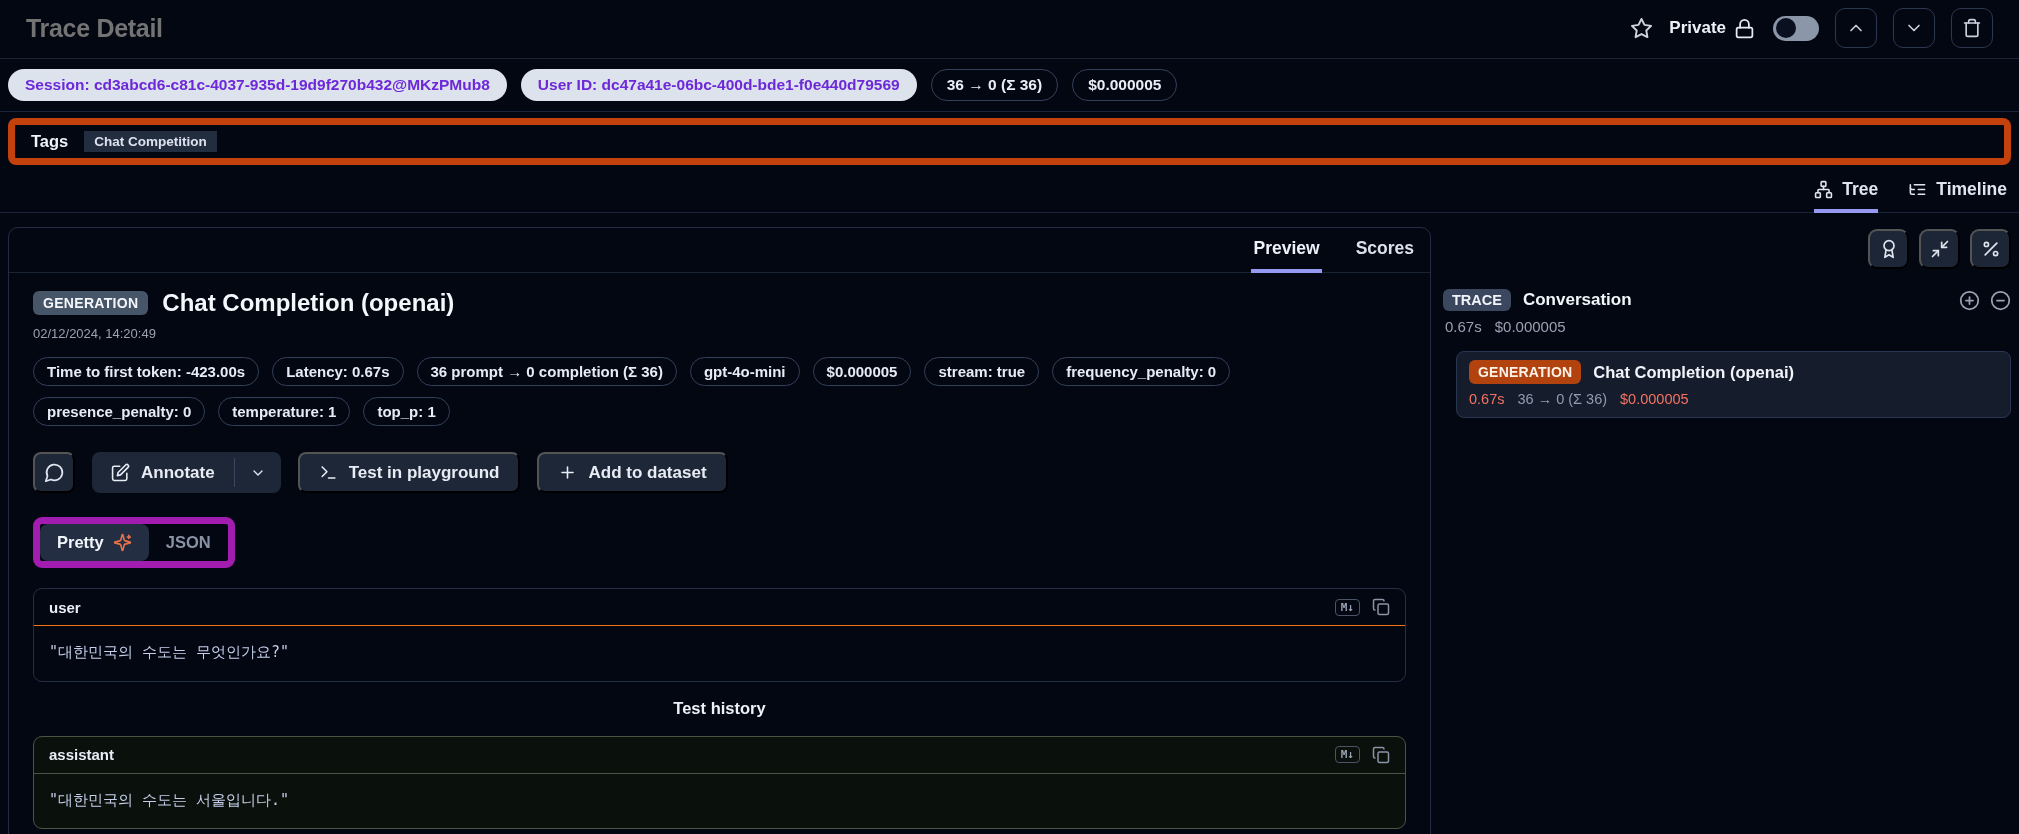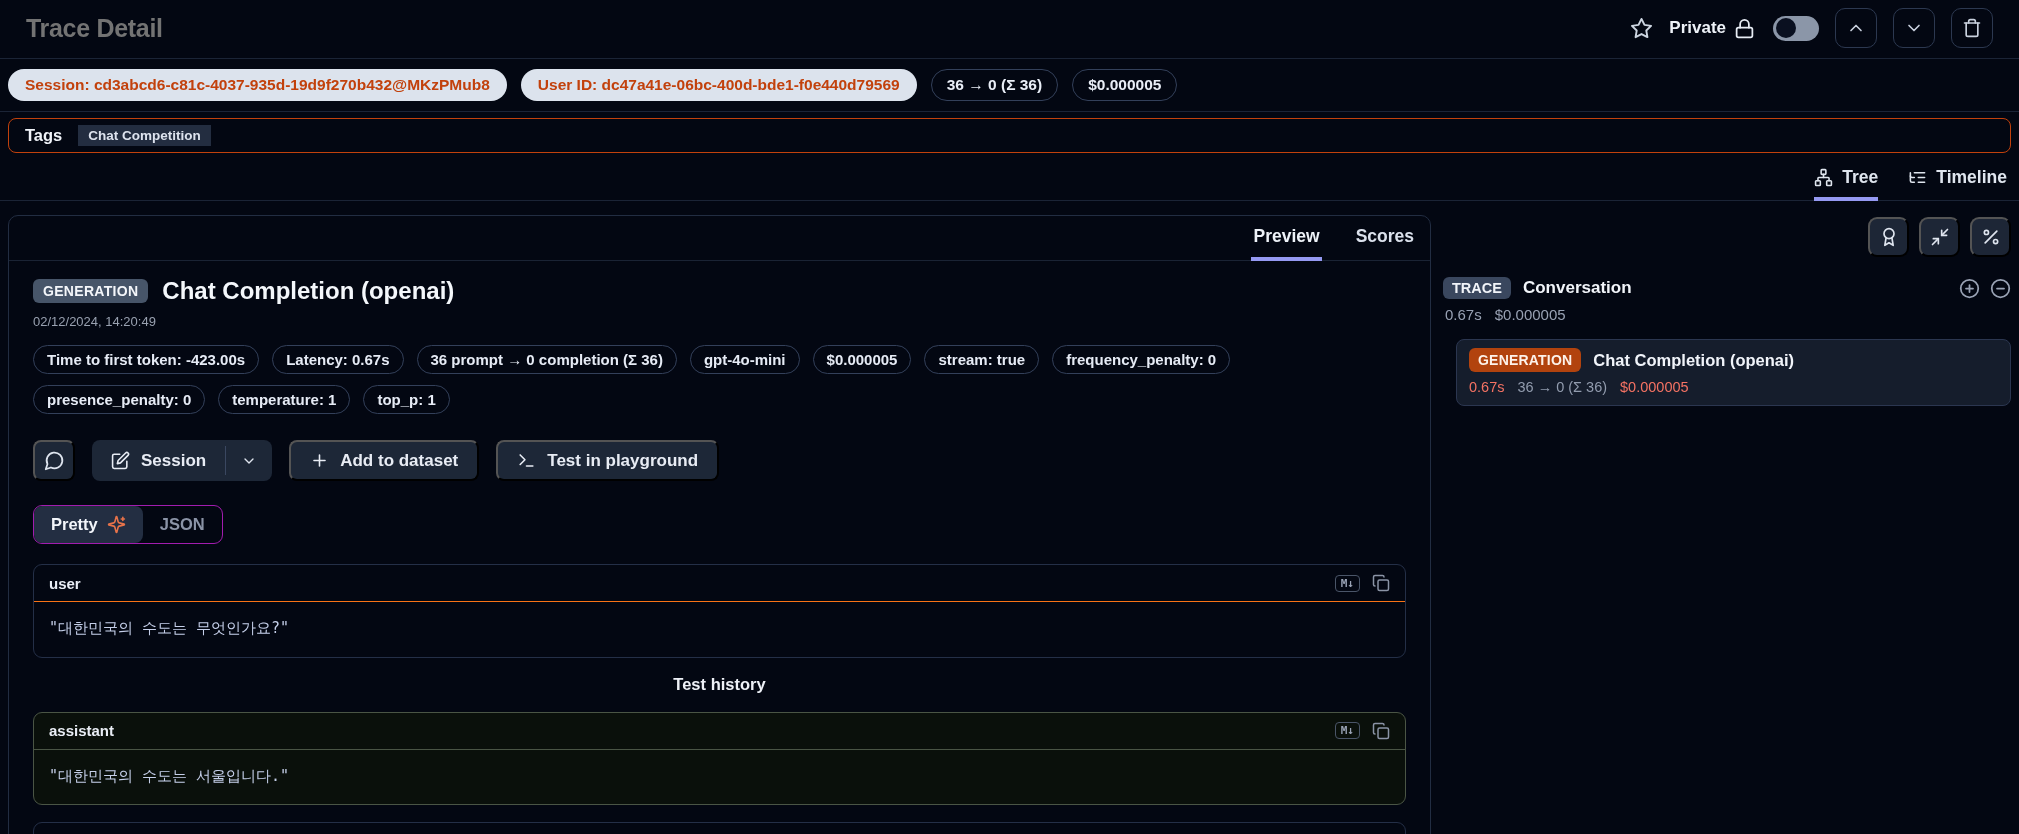--- a/index.html
+++ b/index.html
@@ -26,32 +26,32 @@
   .sq-btn {
     width:42px; height:40px; border:1px solid #2c3850; border-radius:10px;
     display:flex; align-items:center; justify-content:center; color:#c9d1de; cursor:pointer; background:transparent;
   }
 
   
   .badges-row {
     display:flex; align-items:center; gap:14px; padding:10px 8px; border-bottom:1px solid #1b2436;
   }
   .badge-solid {
-    background:#dce3ed; color:#c2410c; font-weight:700; font-size:15.5px;
+    background:#dce3ed; color:#6d28d9; font-weight:700; font-size:15.5px;
     padding:7px 17px; border-radius:999px; white-space:nowrap; cursor:pointer;
   }
   .badge-outline {
     border:1px solid #33405a; color:#e9eef7; font-weight:600; font-size:15.5px;
     padding:6px 15px; border-radius:999px; white-space:nowrap;
   }
 
   
   .tags-wrap { padding:6px 8px 0 8px; }
   .tags-box {
-    border:1px solid #c2410c; border-radius:8px; padding:6px 16px;
+    border:7px solid #c2410c; border-radius:8px; padding:6px 16px;
     display:flex; align-items:center; gap:16px; min-height:34px;
   }
   .tags-label { font-size:16.5px; font-weight:700; color:#f0f3f9; }
   .tag-chip {
     background:#232d40; color:#dde3ee; font-weight:600; font-size:13.5px;
     padding:3px 10px; border-radius:0; cursor:pointer;
   }
 
   
   .view-tabs-row {
@@ -91,21 +91,21 @@
   .actions { display:flex; align-items:center; gap:17px; margin-top:26px; }
   .act-icon-btn { width:42px; height:41px; background:#1d2737; border-radius:8px;
     display:flex; align-items:center; justify-content:center; color:#dfe5ef; cursor:pointer; }
   .act-btn { height:41px; background:#1d2737; border-radius:8px; display:flex; align-items:center;
     gap:11px; padding:0 19px; font-size:17px; font-weight:600; color:#e8ecf4; cursor:pointer; }
   .split { display:flex; height:41px; background:#1d2737; border-radius:8px; overflow:hidden; }
   .split-main { display:flex; align-items:center; gap:11px; padding:0 19px; font-size:17px; font-weight:600; color:#e8ecf4; cursor:pointer; }
   .split-sep { width:1px; background:#3a4760; margin:6px 0; }
   .split-caret { width:46px; display:flex; align-items:center; justify-content:center; color:#dfe5ef; cursor:pointer; }
 
-  .seg { display:inline-flex; border:1px solid #a21caf; border-radius:9px; margin-top:24px; overflow:hidden; }
+  .seg { display:inline-flex; border:7px solid #a21caf; border-radius:9px; margin-top:24px; overflow:hidden; }
   .seg-item { padding:9px 17px; font-size:16.5px; font-weight:600; display:flex; align-items:center; gap:9px; cursor:pointer; }
   .seg-item.active { background:#232e42; color:#f2f5fa; border-radius:8px; }
   .seg-item.inactive { color:#8a93a6; }
 
   
   .messages { margin-top:20px; }
   .msg-card { border:1px solid #242f47; border-radius:9px; margin-bottom:17px; overflow:hidden; }
   .msg-head { display:flex; align-items:center; justify-content:space-between; padding:9px 15px; border-bottom:1px solid #f97316; }
   .msg-role { font-size:15px; font-weight:700; color:#e9edf5; }
   .msg-tools { display:flex; align-items:center; gap:12px; color:#8b94a6; }
@@ -264,48 +264,48 @@
             </span>
         </button>
         <div class="split">
           <span class="split-main">
             <span>
                 <svg width="19" height="19" viewBox="0 0 24 24" fill="none" stroke="currentColor" stroke-width="2" stroke-linecap="round" stroke-linejoin="round">
                   <path d="M11 4H4a2 2 0 0 0-2 2v14a2 2 0 0 0 2 2h14a2 2 0 0 0 2-2v-7"></path>
                   <path d="M18.5 2.5a2.12 2.12 0 0 1 3 3L12 15l-4 1 1-4Z"></path>
                 </svg>
               </span>
-            <span>Session</span>
+            <span>Annotate</span>
           </span>
           <span class="split-sep"></span>
           <span class="split-caret">
             <span>
                 <svg width="16" height="16" viewBox="0 0 24 24" fill="none" stroke="currentColor" stroke-width="2" stroke-linecap="round" stroke-linejoin="round">
                   <polyline points="6 9 12 15 18 9"></polyline>
                 </svg>
               </span>
           </span>
         </div>
+        <button class="act-btn">
+          <span>
+              <svg width="19" height="19" viewBox="0 0 24 24" fill="none" stroke="currentColor" stroke-width="2" stroke-linecap="round" stroke-linejoin="round">
+                <polyline points="4 17 10 11 4 5"></polyline>
+                <line x1="12" y1="19" x2="20" y2="19"></line>
+              </svg>
+            </span>
+          <span>Test in playground</span>
+        </button>
         <button class="act-btn">
           <span>
               <svg width="19" height="19" viewBox="0 0 24 24" fill="none" stroke="currentColor" stroke-width="2" stroke-linecap="round">
                 <line x1="12" y1="5" x2="12" y2="19"></line>
                 <line x1="5" y1="12" x2="19" y2="12"></line>
               </svg>
             </span>
           <span>Add to dataset</span>
-        </button>
-        <button class="act-btn">
-          <span>
-              <svg width="19" height="19" viewBox="0 0 24 24" fill="none" stroke="currentColor" stroke-width="2" stroke-linecap="round" stroke-linejoin="round">
-                <polyline points="4 17 10 11 4 5"></polyline>
-                <line x1="12" y1="19" x2="20" y2="19"></line>
-              </svg>
-            </span>
-          <span>Test in playground</span>
         </button>
       </div>
 
       <div class="seg">
         <span class="seg-item active">
           <span>Pretty</span>
           <span>
             <svg width="19" height="19" viewBox="0 0 24 24" fill="none" stroke="#e8734a" stroke-width="2" stroke-linecap="round" stroke-linejoin="round">
                 <path d="M9.937 15.5A2 2 0 0 0 8.5 14.063l-6.135-1.582a.5.5 0 0 1 0-.962L8.5 9.936A2 2 0 0 0 9.937 8.5l1.582-6.135a.5.5 0 0 1 .963 0L14.063 8.5A2 2 0 0 0 15.5 9.937l6.135 1.581a.5.5 0 0 1 0 .964L15.5 14.063a2 2 0 0 0-1.437 1.437l-1.582 6.135a.5.5 0 0 1-.963 0z"></path>
                 <path d="M20 3v4"></path>

